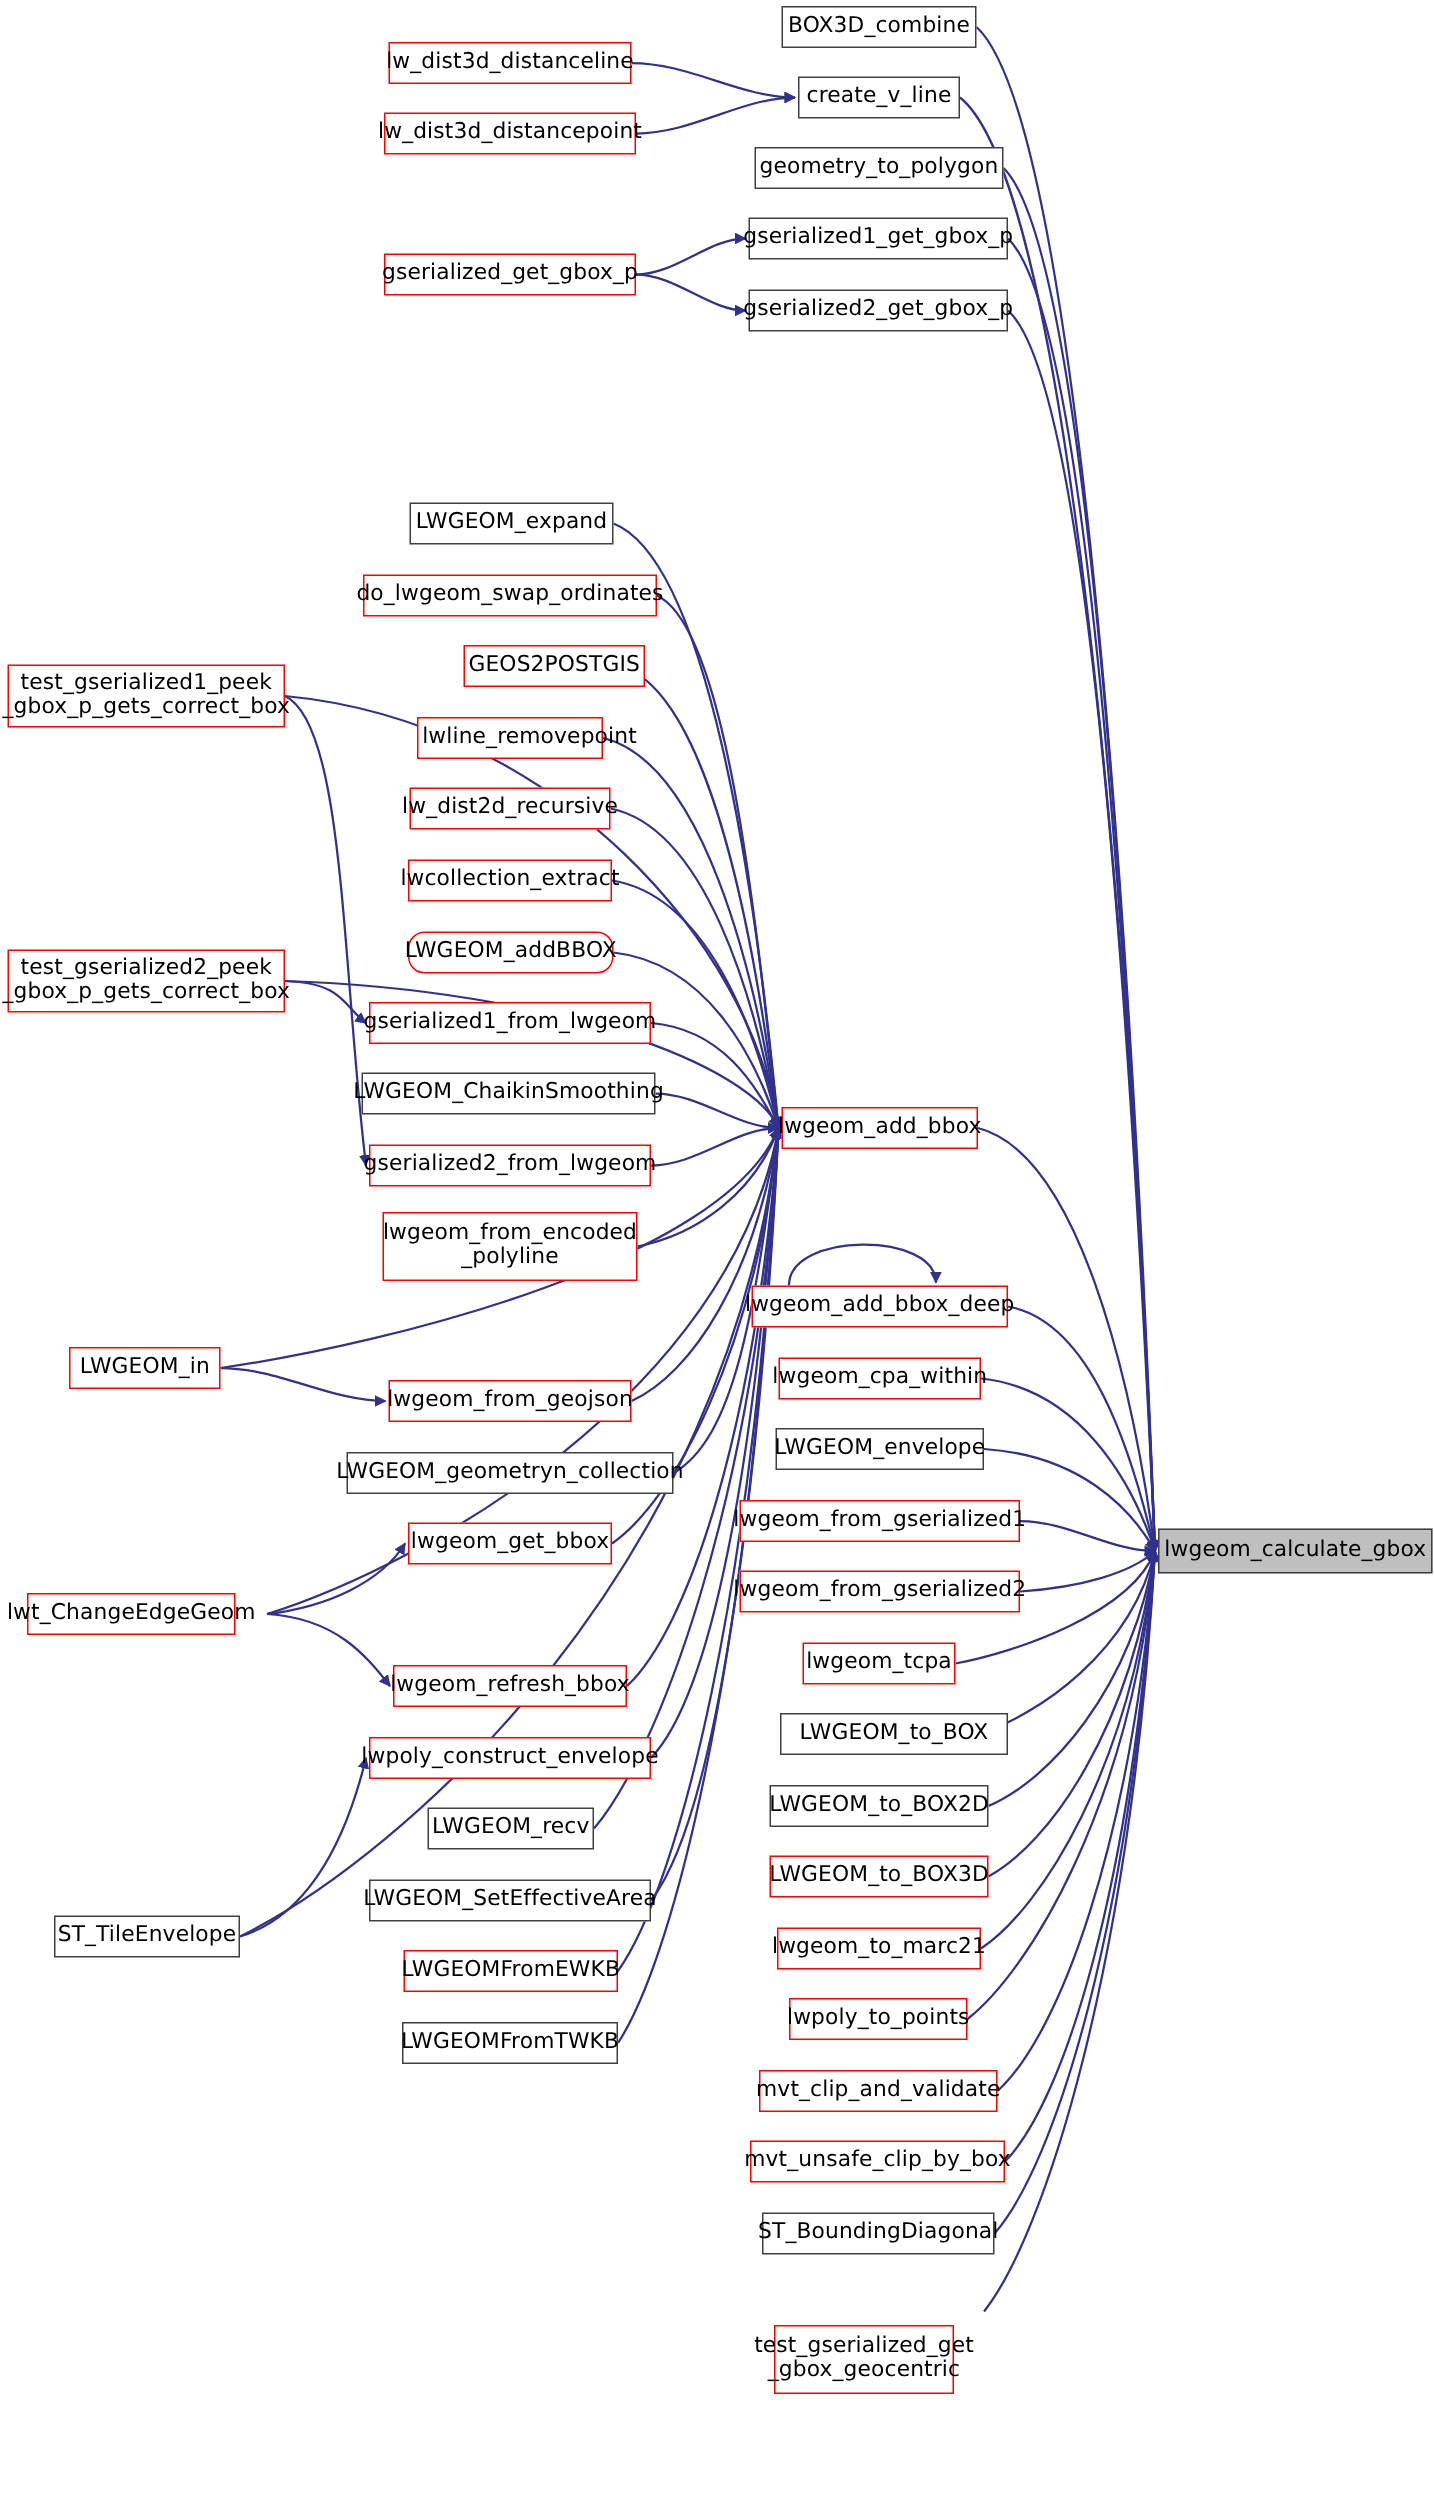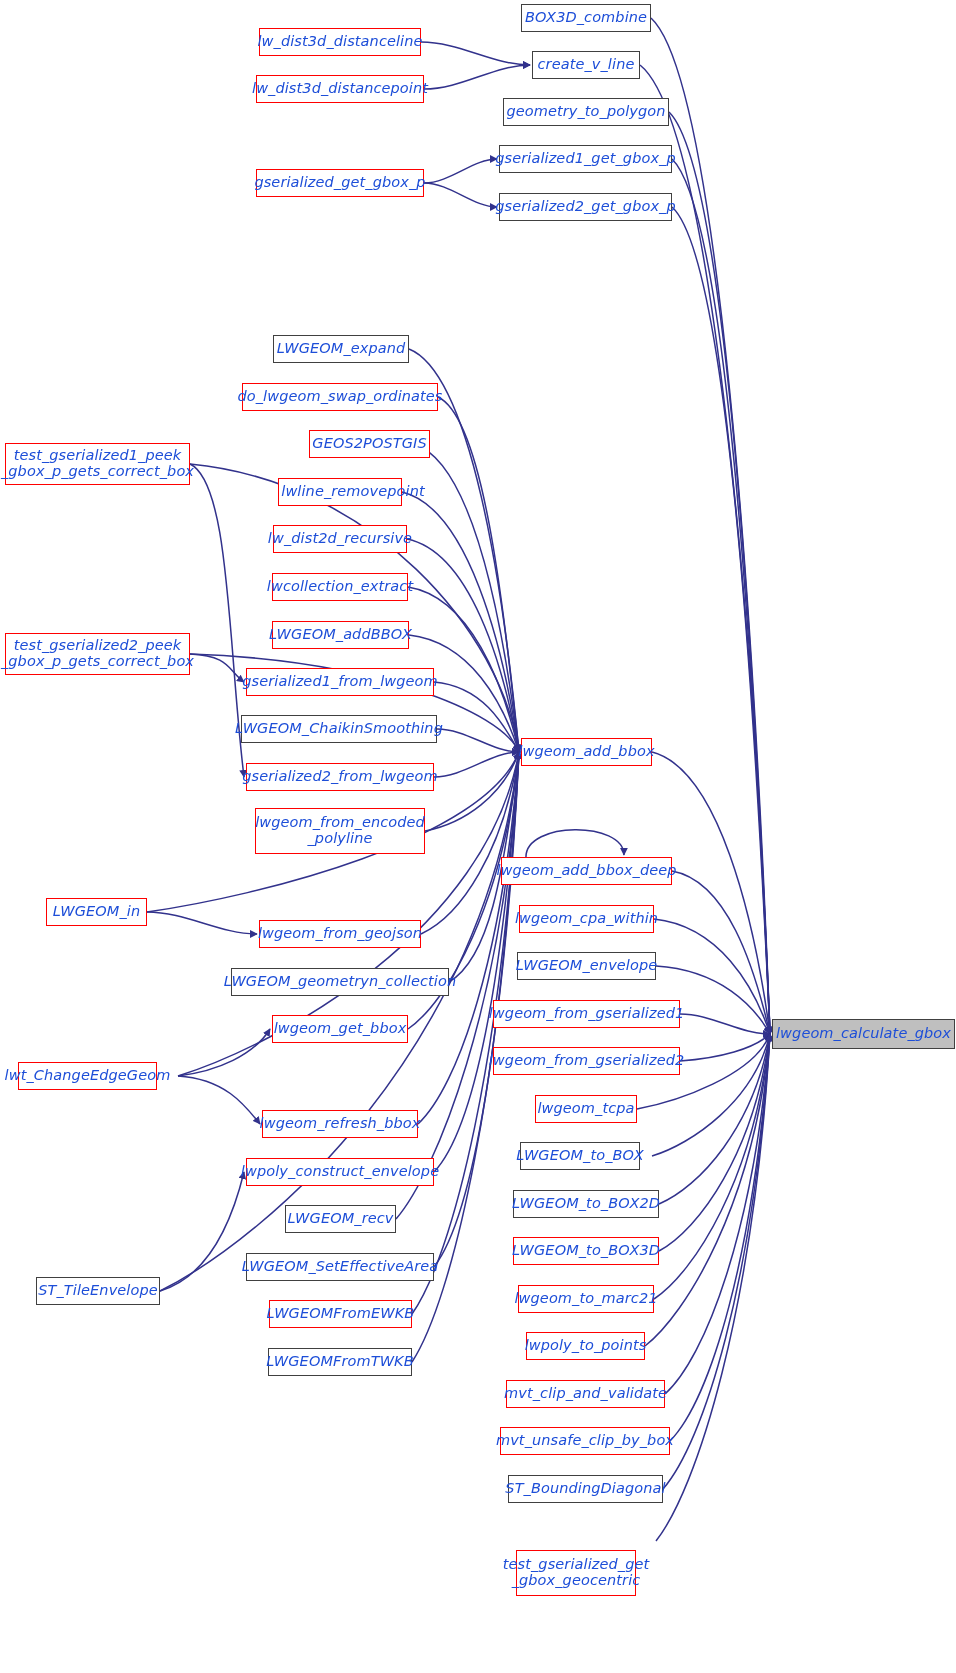--- a/index.html
+++ b/index.html
@@ -1,21 +1,21 @@
 <!DOCTYPE html>
 <html><head>
 <meta charset="utf-8">
 <style>
   html,body{margin:0;padding:0;background:#ffffff;}
   #canvas{position:relative;width:956px;height:1673px;background:#ffffff;
           font-family:"DejaVu Sans","Liberation Sans",sans-serif;}
   svg.edges{position:absolute;left:0;top:0;width:956px;height:1673px;overflow:visible;}
   .node{position:absolute;box-sizing:border-box;background:#ffffff;
         display:flex;align-items:center;justify-content:center;text-align:center;
-        font-size:14.5px;color:#1d4ed8;line-height:1.08;letter-spacing:0.1px;font-style:italic;}
+        font-size:14.5px;color:#000000;line-height:1.08;letter-spacing:0.1px;}
   .node.black{border:1.4px solid #404040;}
   .node.red{border:1.4px solid #ff0000;}
   .node.target{border:1.4px solid #404040;background:#bfbfbf;}
   .node span{display:block;padding:0 5px;white-space:pre-line;}
 </style>
 </head>
 <body>
 
 <div id="canvas">
   <svg class="edges" viewBox="0 0 956 1673">
@@ -120,21 +120,21 @@
       </div>
       <div class="node red" style="left: 278px; top: 478px; width: 124px; height: 28px; padding-left: 26px;">
         <span>lwline_removepoint</span>
       </div>
       <div class="node red" style="left: 273px; top: 525px; width: 134px; height: 28px;">
         <span>lw_dist2d_recursive</span>
       </div>
       <div class="node red" style="left: 272px; top: 573px; width: 136px; height: 28px;">
         <span>lwcollection_extract</span>
       </div>
-      <div class="node red" style="left: 272px; top: 621px; width: 137px; height: 28px;">
+      <div class="node red" style="left: 272px; top: 621px; width: 137px; height: 28px; border-radius: 11px;">
         <span>LWGEOM_addBBOX</span>
       </div>
       <div class="node red" style="left: 5px; top: 443px; width: 185px; height: 42px;">
         <span>test_gserialized1_peek
 _gbox_p_gets_correct_box</span>
       </div>
       <div class="node red" style="left: 5px; top: 633px; width: 185px; height: 42px;">
         <span>test_gserialized2_peek
 _gbox_p_gets_correct_box</span>
       </div>
@@ -201,21 +201,21 @@
       </div>
       <div class="node red" style="left: 493px; top: 1000px; width: 187px; height: 28px;">
         <span>lwgeom_from_gserialized1</span>
       </div>
       <div class="node red" style="left: 493px; top: 1047px; width: 187px; height: 28px;">
         <span>lwgeom_from_gserialized2</span>
       </div>
       <div class="node red" style="left: 535px; top: 1095px; width: 102px; height: 28px;">
         <span>lwgeom_tcpa</span>
       </div>
-      <div class="node black" style="left: 520px; top: 1142px; width: 120px; height: 28px;">
+      <div class="node black" style="left: 520px; top: 1142px; width: 152px; height: 28px;">
         <span>LWGEOM_to_BOX</span>
       </div>
       <div class="node black" style="left: 513px; top: 1190px; width: 146px; height: 28px;">
         <span>LWGEOM_to_BOX2D</span>
       </div>
       <div class="node red" style="left: 513px; top: 1237px; width: 146px; height: 28px;">
         <span>LWGEOM_to_BOX3D</span>
       </div>
       <div class="node red" style="left: 518px; top: 1285px; width: 136px; height: 28px;">
         <span>lwgeom_to_marc21</span>

